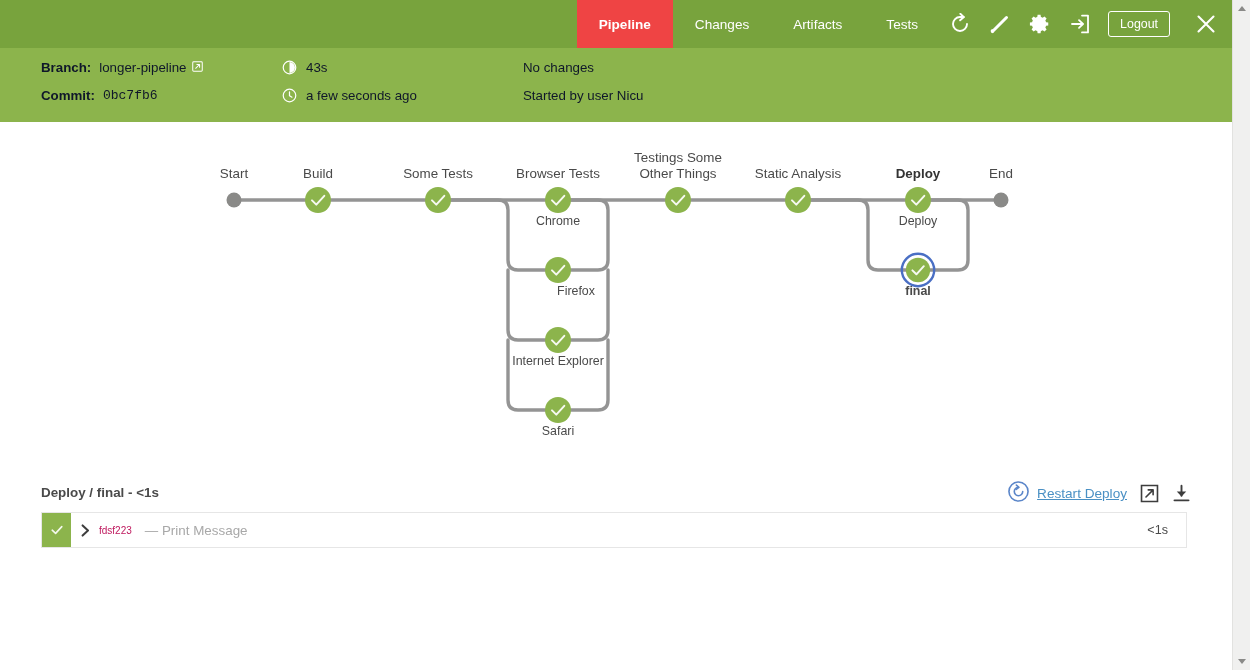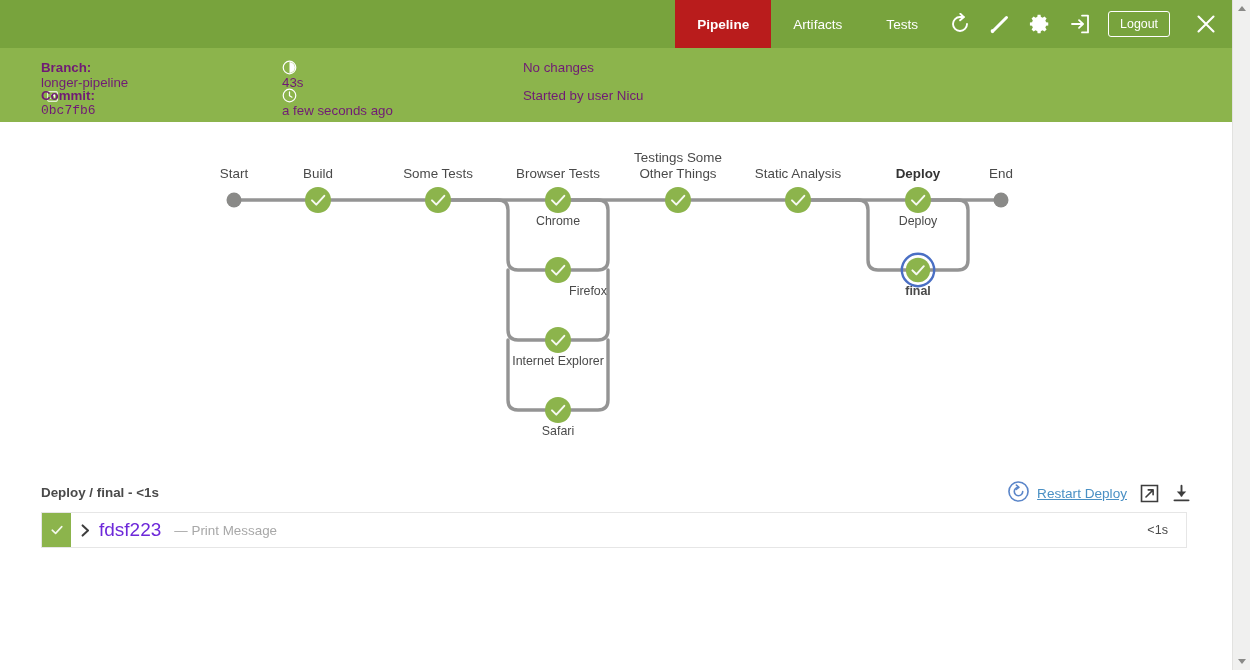--- a/index.html
+++ b/index.html
@@ -78,21 +78,21 @@
     height: 48px;
     display: flex;
     align-items: center;
     padding: 0 22px;
     font-size: 13.6px;
     color: #fff;
     cursor: pointer;
     box-sizing: border-box;
   }
   .tab.active {
-    background: #b91c1c;
+    background: #ef4444;
     font-weight: bold;
   }
   .icon-btn {
     width: 40px; height: 48px;
     display: flex;
     align-items: center;
     justify-content: center;
     cursor: pointer;
   }
   .icon-btn svg { display: block; }
@@ -122,25 +122,24 @@
     position: absolute;
     left: 0; top: 48px;
     width: 1232px;
     height: 74px;
     background: #8cb44c;
     color: #fff;
   }
   .info-cell {
     position: absolute;
     font-size: 13.3px;
-    color: #701a75;
+    color: #0f172a;
     white-space: nowrap;
     display: flex;
-    align-items: flex-start;
-    flex-direction: column;
+    align-items: flex-end;
   }
   .info-label {
     font-weight: bold;
     margin-right: 8px;
   }
   .mono { font-family: "Liberation Mono", monospace; font-size: 13px; }
   .ext-ic { margin-left: 6px; display: inline-block; }
   .info-ic { margin-right: 9px; display: inline-flex; }
 
   
@@ -225,22 +224,22 @@
   }
   .row-chevron {
     width: 28px;
     display: flex;
     align-items: center;
     justify-content: center;
     flex: none;
     color: #4a4a4a;
   }
   .row-name {
-    font-size: 19px;
-    color: #6d28d9;
+    font-size: 10px;
+    color: #be185d;
   }
   .row-desc {
     font-size: 13.4px;
     color: #a8a8a8;
     margin-left: 13px;
   }
   .row-time {
     margin-left: auto;
     margin-right: 18px;
     font-size: 12.6px;
@@ -278,20 +277,21 @@
 <body>
 
 <div id="root">
  <div class="page">
 
   <div class="hdr">
 
 
     <div class="hdr-right">
       <div class="tab active">Pipeline</div>
+      <div class="tab">Changes</div>
       <div class="tab">Artifacts</div>
       <div class="tab">Tests</div>
 
       <div class="icon-btn">
         <svg width="22" height="22" viewBox="0 0 22 22">
           <path d="M18 11 A7 7 0 1 1 11 4 L14.6 4" fill="none" stroke="#fff" stroke-width="1.9" stroke-linecap="round"></path>
           <path d="M11.3 0.8 L14.9 4.1 L11.1 7.3" fill="none" stroke="#fff" stroke-width="1.9" stroke-linecap="round" stroke-linejoin="round"></path>
         </svg>
       </div>
 
@@ -440,21 +440,21 @@
     <div class="node-label" style="left:558px; top:44px;">Browser Tests</div>
     <div class="node-label" style="left:678px; top:28px; width:150px;">
       <div>Testings Some</div>
           <div>Other Things</div>
     </div>
     <div class="node-label" style="left:798px; top:44px;">Static Analysis</div>
     <div class="node-label bold" style="left:918px; top:44px;">Deploy</div>
     <div class="node-label" style="left:1001px; top:44px;">End</div>
 
     <div class="node-label small" style="left:558px; top:91px;">Chrome</div>
-    <div class="node-label small" style="left:588px; top:161px;">Firefox</div>
+    <div class="node-label small" style="left:576px; top:161px;">Firefox</div>
     <div class="node-label small" style="left:558px; top:231px;">Internet Explorer</div>
     <div class="node-label small" style="left:558px; top:301px;">Safari</div>
     <div class="node-label small" style="left:918px; top:91px;">Deploy</div>
     <div class="node-label small bold" style="left:918px; top:161px;">final</div>
   </div>
 
   <div class="logsec">
     <div class="log-head">
       <div class="log-title">Deploy / final - &lt;1s</div>
 

